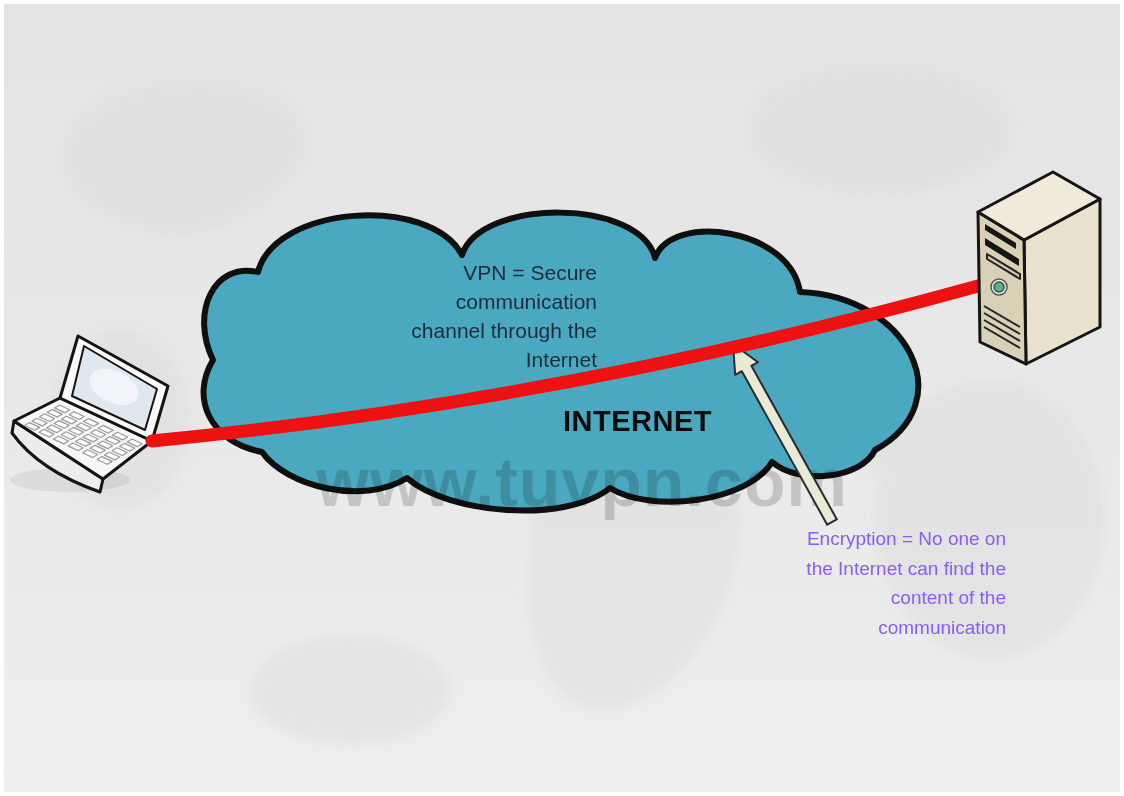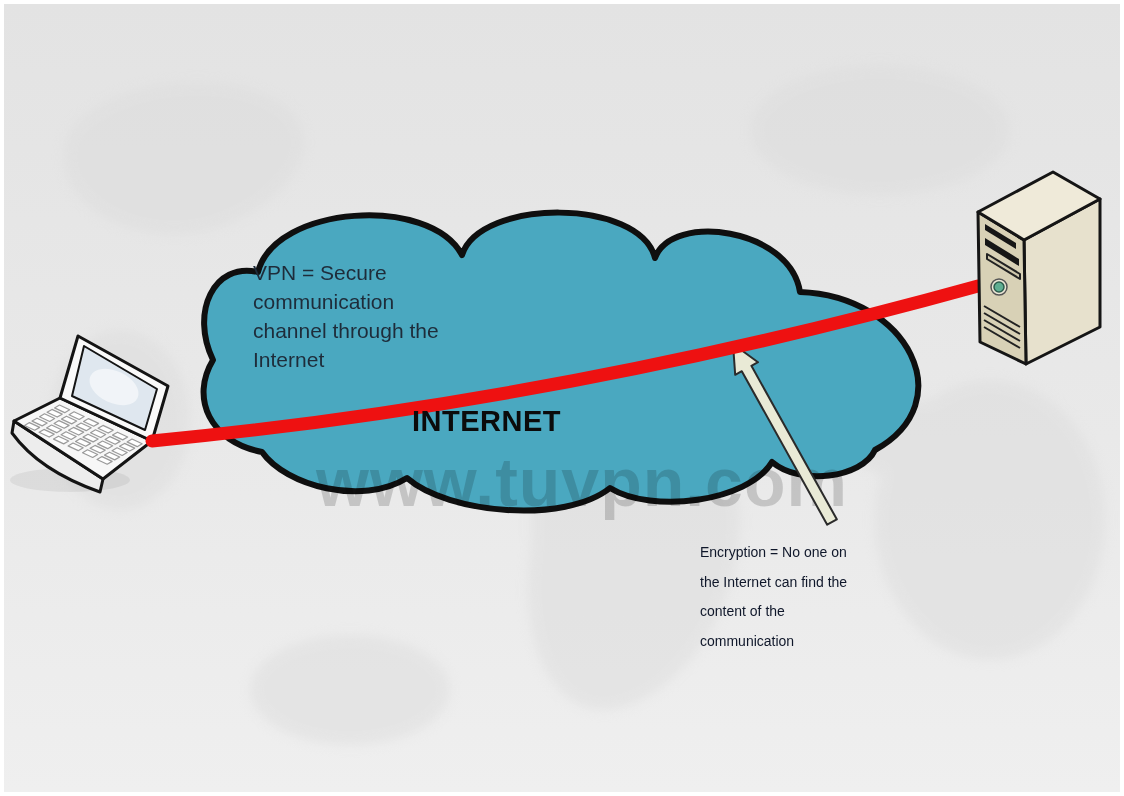--- a/index.html
+++ b/index.html
@@ -17,38 +17,38 @@
     background: linear-gradient(180deg, #e3e3e3 0%, #e9e9e9 55%, #efefef 100%);
   }
   svg.scene {
     position: absolute;
     left: 0; top: 0;
     width: 1124px; height: 796px;
   }
   .label {
     position: absolute;
     white-space: pre-line;
-    text-align: left;
+    text-align: right;
   }
   .vpn-note {
     left: 253px; top: 258px; width: 344px;
     font-size: 21px; line-height: 29px;
     color: #1e2c3a;
   }
   .internet-label {
     left: 412px; top: 404px; width: 300px;
     font-size: 29px; line-height: 34px;
     font-weight: bold;
     color: #0b0b0b;
     letter-spacing: 0.5px;
   }
   .encryption-note {
-    left: 700px; top: 538px; width: 306px;
-    font-size: 14px; line-height: 29.5px;
-    color: #0f172a;
+    left: 700px; top: 524px; width: 306px;
+    font-size: 19px; line-height: 29.5px;
+    color: #8b5cf6;
   }
   .soft { filter: blur(6px); }
 </style>
 </head>
 <body>
 
 <div class="stage">
   <div class="bg"></div>
 
   <svg class="scene" viewBox="0 0 1124 796">

